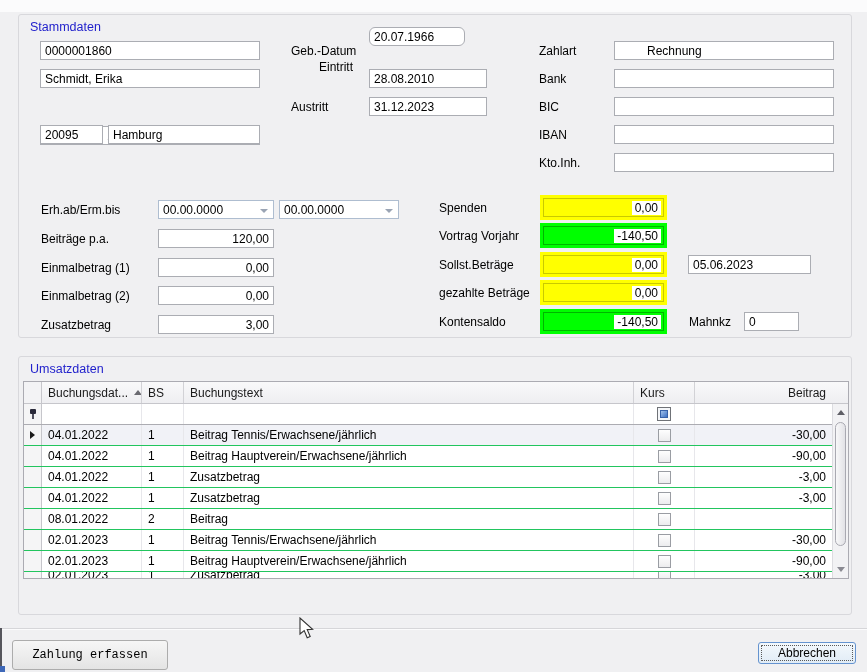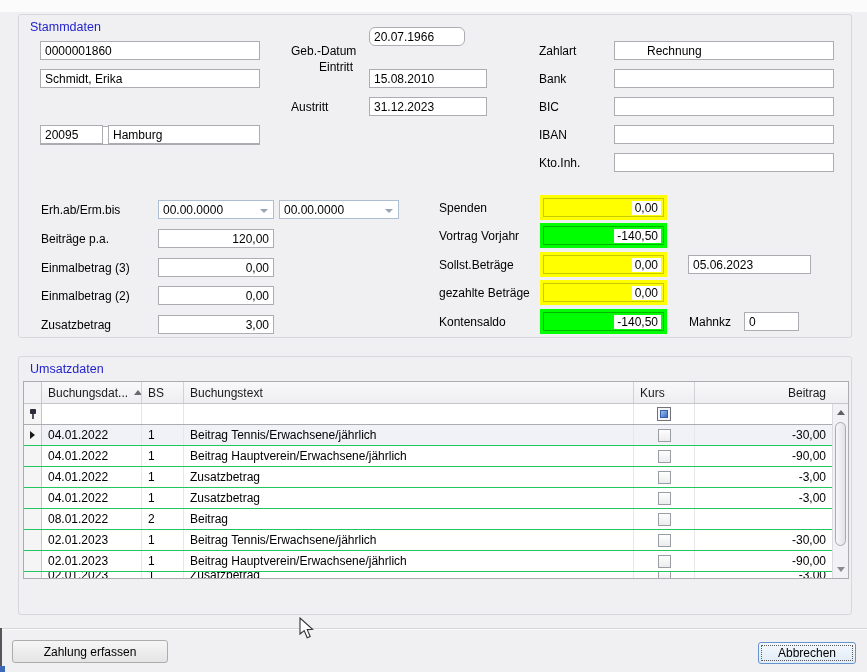--- a/index.html
+++ b/index.html
@@ -91,21 +91,21 @@
   <div class="gb-title">Stammdaten</div>
 
   <div class="tb" style="left:21px;top:26px;width:220px;">0000001860</div>
   <div class="lbl" style="left:272px;top:26px;">Geb.-Datum</div>
   <div class="tb" style="left:350px;top:12px;width:96px;border-radius:6px;">20.07.1966</div>
   <div class="lbl" style="left:520px;top:26px;">Zahlart</div>
   <div class="tb" style="left:595px;top:26px;width:220px;padding-left:32px;">Rechnung</div>
 
   <div class="tb" style="left:21px;top:54px;width:220px;">Schmidt, Erika</div>
   <div class="lbl" style="left:272px;top:42px;margin-left:28px;">Eintritt</div>
-  <div class="tb" style="left:350px;top:54px;width:118px;">15.08.2010</div>
+  <div class="tb" style="left:350px;top:54px;width:118px;">28.08.2010</div>
   <div class="lbl" style="left:520px;top:54px;">Bank</div>
   <div class="tb" style="left:595px;top:54px;width:220px;"></div>
 
   <div class="tb" style="left:21px;top:82px;width:220px;margin-top:29px;">Musterweg 11</div>
   <div class="lbl" style="left:272px;top:82px;">Austritt</div>
   <div class="tb" style="left:350px;top:82px;width:118px;">31.12.2023</div>
   <div class="lbl" style="left:520px;top:82px;">BIC</div>
   <div class="tb" style="left:595px;top:82px;width:220px;"></div>
 
   <div class="tb" style="left:21px;top:110px;width:63px;">20095</div>
@@ -122,21 +122,21 @@
     <span class="arrow"></span>
   </div>
   <div class="dd" style="left:260px;top:185px;width:120px;">
     <span>00.00.0000</span>
     <span class="arrow"></span>
   </div>
 
   <div class="lbl" style="left:22px;top:214px;">Beiträge p.a.</div>
   <div class="tb num" style="left:139px;top:214px;width:116px;">120,00</div>
 
-  <div class="lbl" style="left:22px;top:243px;">Einmalbetrag (3)</div>
+  <div class="lbl" style="left:22px;top:243px;">Einmalbetrag (1)</div>
   <div class="tb num" style="left:139px;top:243px;width:116px;">0,00</div>
 
   <div class="lbl" style="left:22px;top:271px;">Einmalbetrag (2)</div>
   <div class="tb num" style="left:139px;top:271px;width:116px;">0,00</div>
 
   <div class="lbl" style="left:22px;top:300px;">Zusatzbetrag</div>
   <div class="tb num" style="left:139px;top:300px;width:116px;">3,00</div>
 
   <div class="lbl" style="left:420px;top:183px;">Spenden</div>
   <div class="hl yellow" style="left:521px;top:180px;width:127px;">
@@ -300,21 +300,21 @@
         </div>
       <div class="vthumb"></div>
       <div class="sb-down">
           <span class="tri-down"></span>
         </div>
     </div>
   </div>
 </div>
 
 <div class="footer">
-  <div class="btn" style="left:12px;top:11px;width:156px;height:23px;">Zahlung erfassen</div>
+  <div class="btn" style="left:12px;top:11px;width:156px;height:30px;font-family:Liberation Mono, monospace;">Zahlung erfassen</div>
   <div class="btn default" style="left:758px;top:13px;width:98px;height:22px;">Abbrechen</div>
 </div>
 <div class="abs edge-left"></div>
 <div class="abs edge-corner"></div>
 
 <svg class="abs cursor" viewBox="0 0 16 23">
   <path d="M1,1 L1,17 L5.2,13.6 L8.2,20.8 L11.2,19.5 L8.2,12.6 L13.6,12.3 Z" fill="#FFFFFF" stroke="#333333" stroke-width="1.1"></path>
 </svg>
 
 </body></html>

